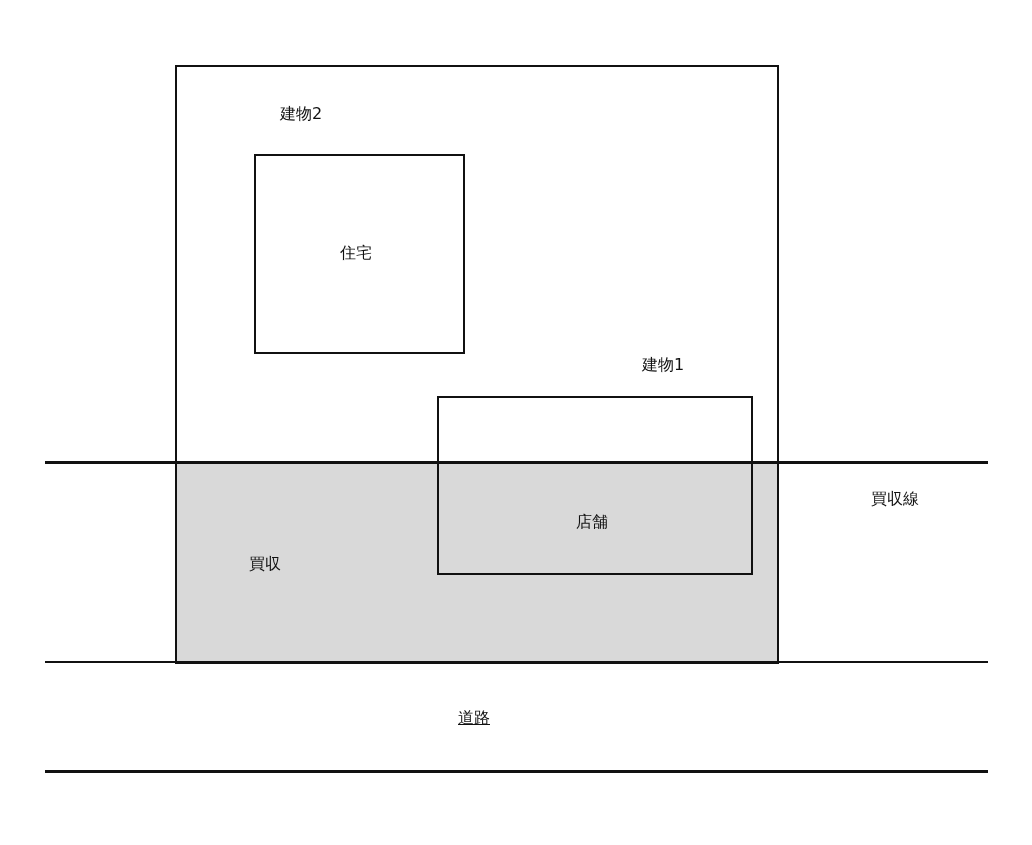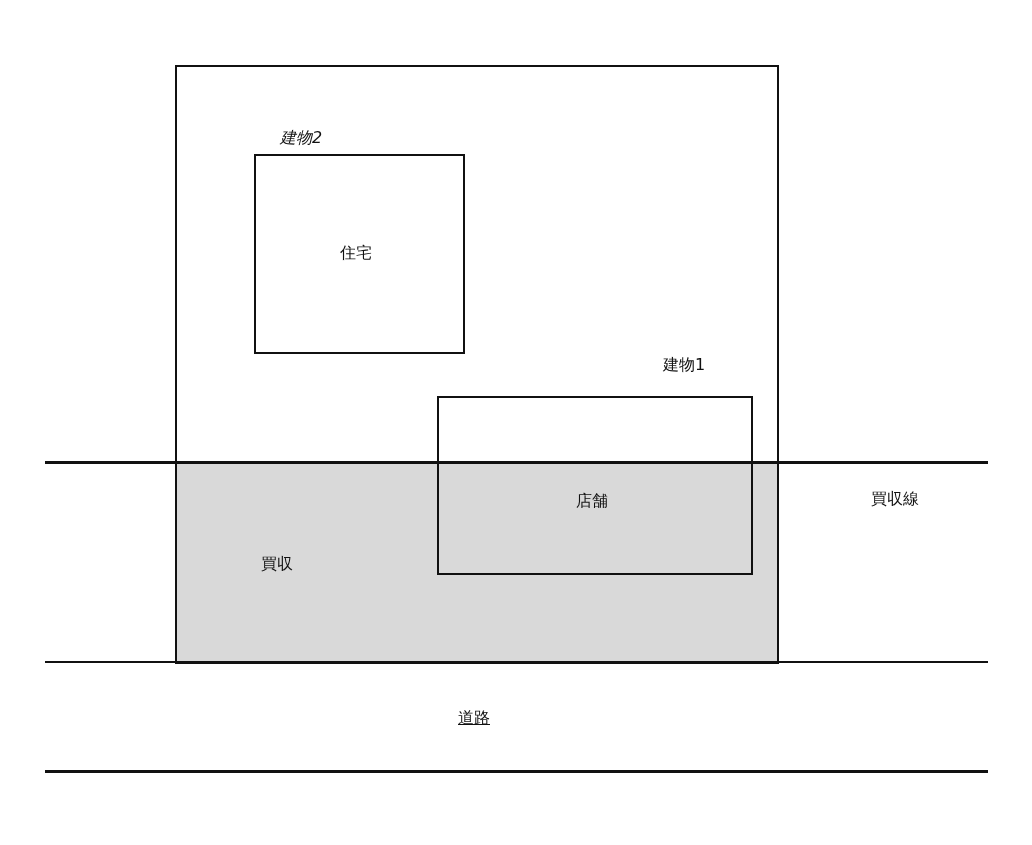--- a/index.html
+++ b/index.html
@@ -20,19 +20,19 @@
 
 <div class="abs box" style="left:254px; top:154px; width:211px; height:200px;"></div>
 
 <div class="abs box" style="left:437px; top:396px; width:316px; height:179px;"></div>
 
 <div class="abs hline" style="left:45px; top:461px; width:943px;"></div>
 
 <div class="abs hline" style="left:45px; top:661px; width:943px; height:2px;"></div>
 <div class="abs hline" style="left:45px; top:770px; width:943px;"></div>
 
-<span class="abs label" style="left:280px; top:128px;font-style:italic;">建物2</span>
+<span class="abs label" style="left:280px; top:104px;">建物2</span>
 <span class="abs label" style="left:340px; top:243px;">住宅</span>
-<span class="abs label" style="left:663px; top:355px;">建物1</span>
-<span class="abs label" style="left:576px; top:491px;">店舗</span>
-<span class="abs label" style="left:261px; top:554px;">買収</span>
+<span class="abs label" style="left:642px; top:355px;">建物1</span>
+<span class="abs label" style="left:576px; top:513px;font-family:Liberation Mono, monospace;">店舗</span>
+<span class="abs label" style="left:249px; top:554px;">買収</span>
 <span class="abs label" style="left:871px; top:489px;">買収線</span>
 <span class="abs label" style="left:458px; top:708px;text-decoration:underline;">道路</span>
 
 </body></html>

